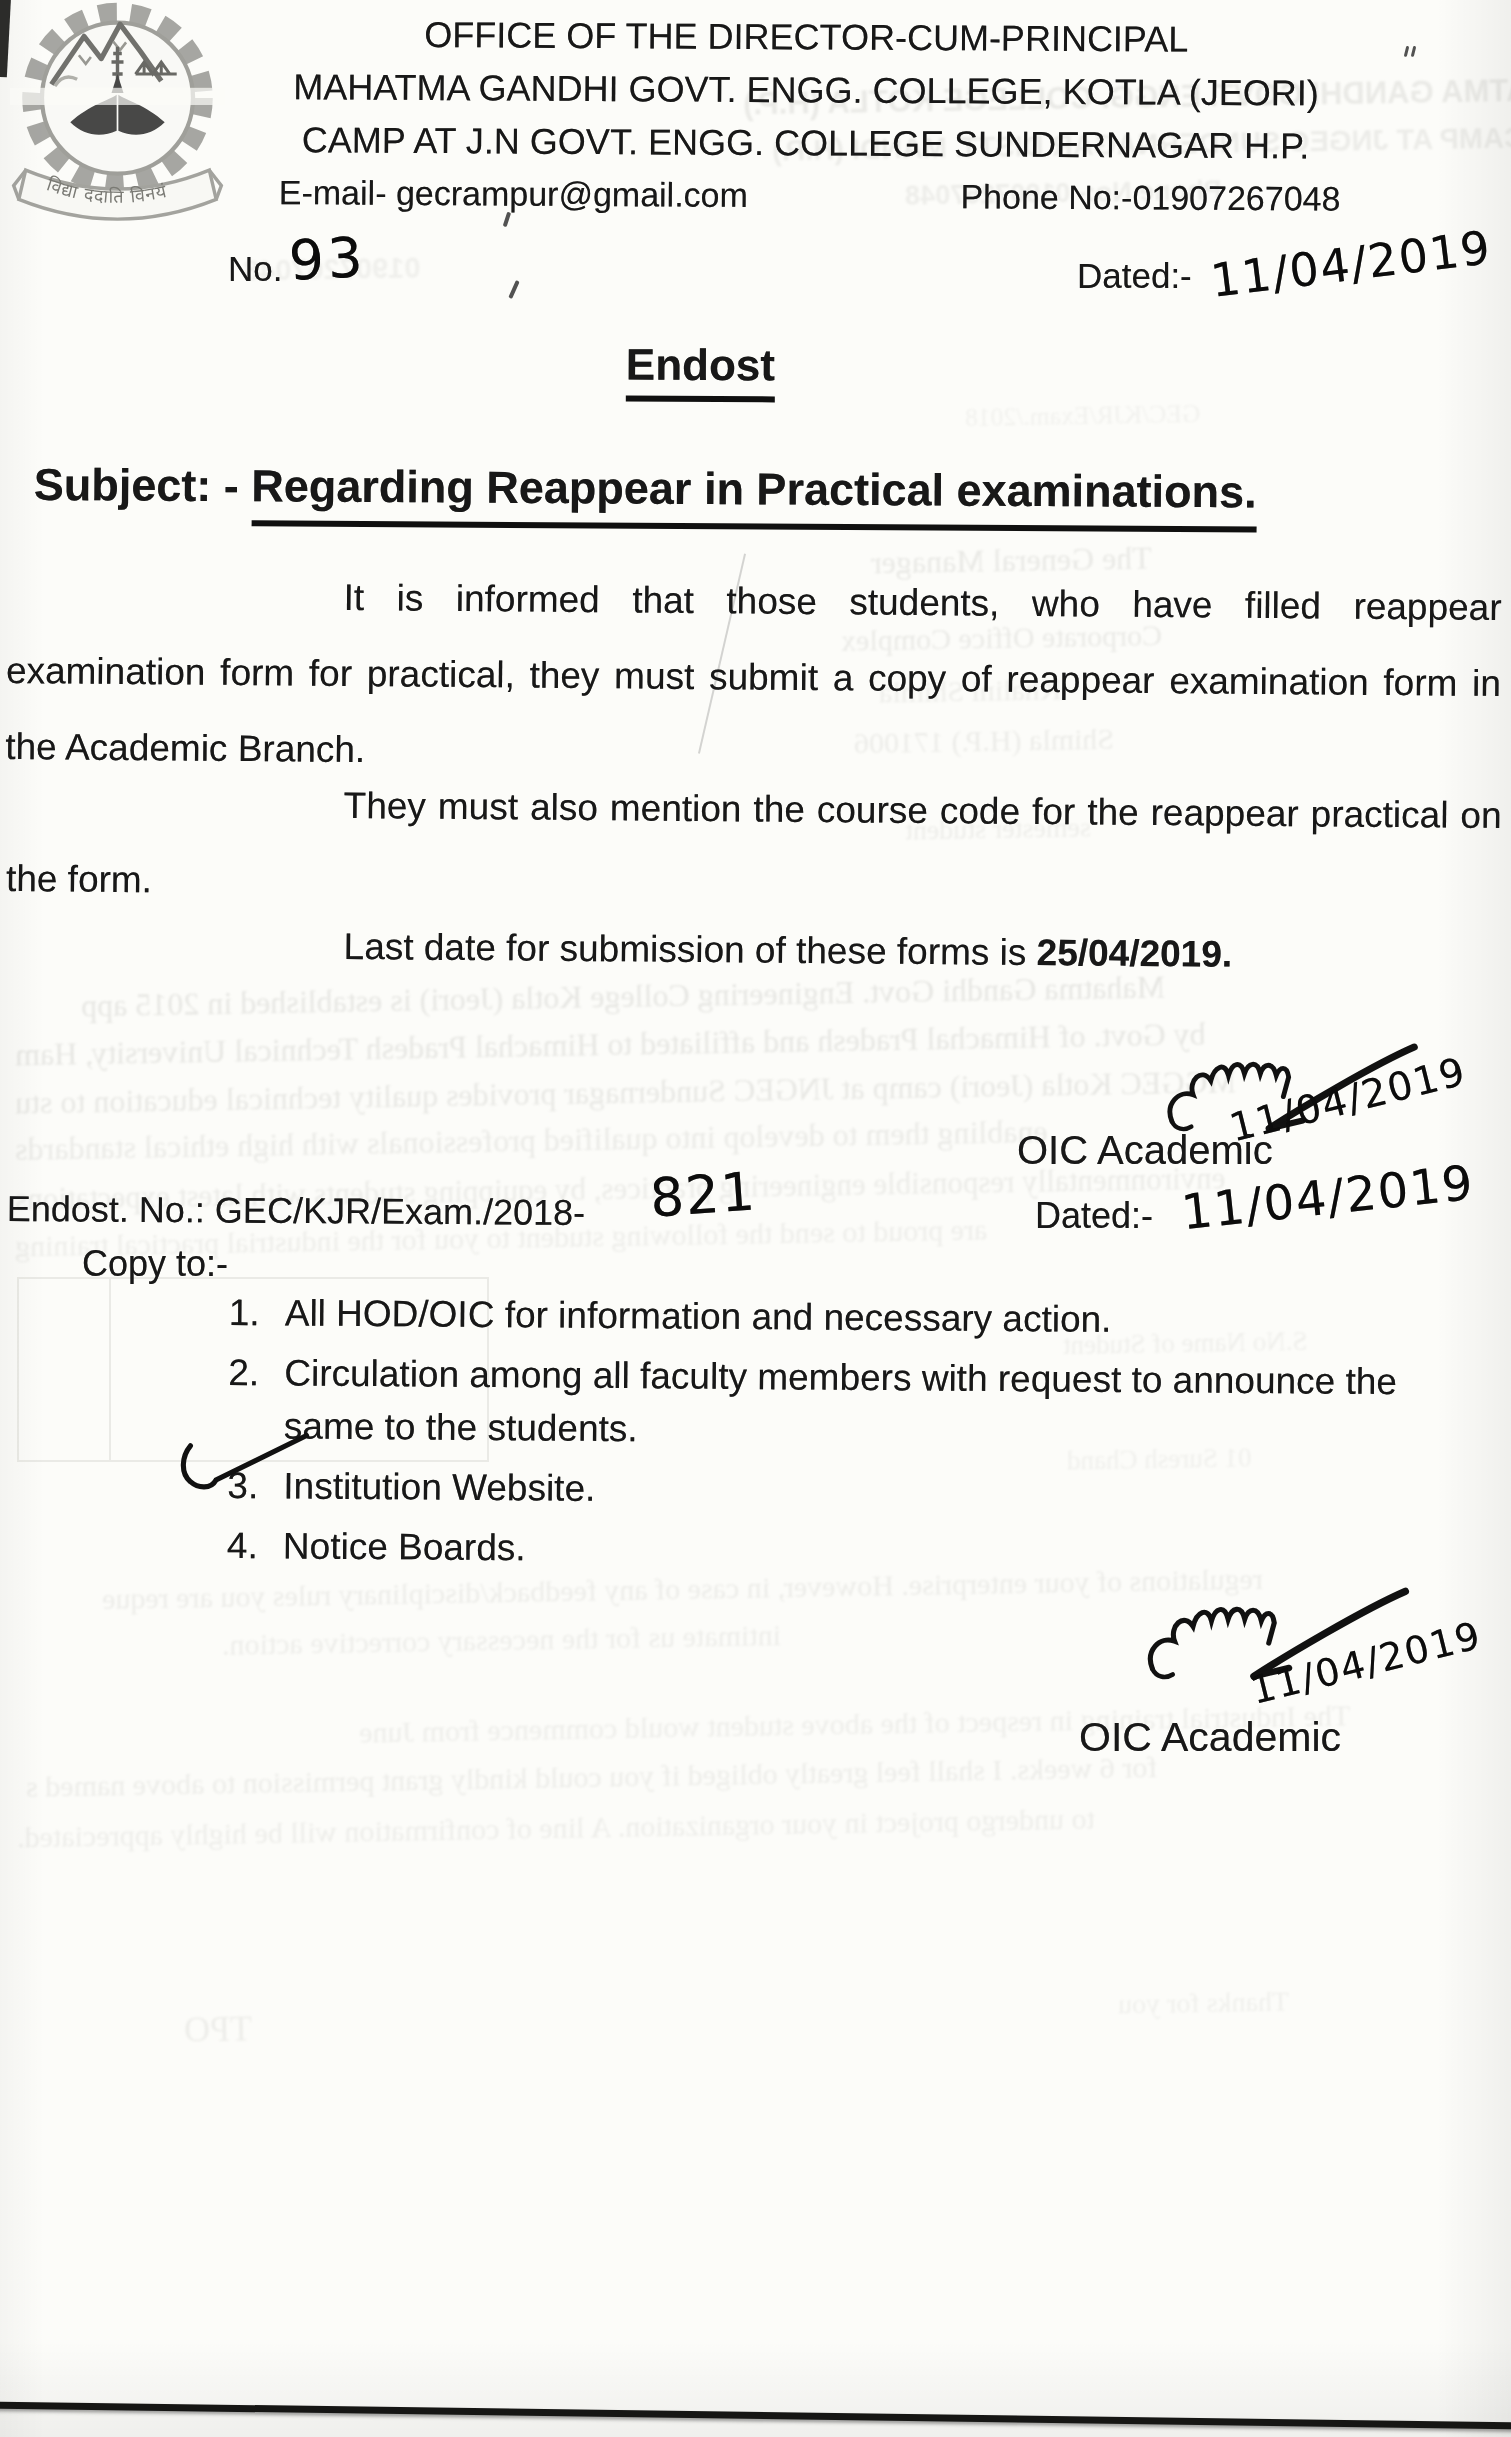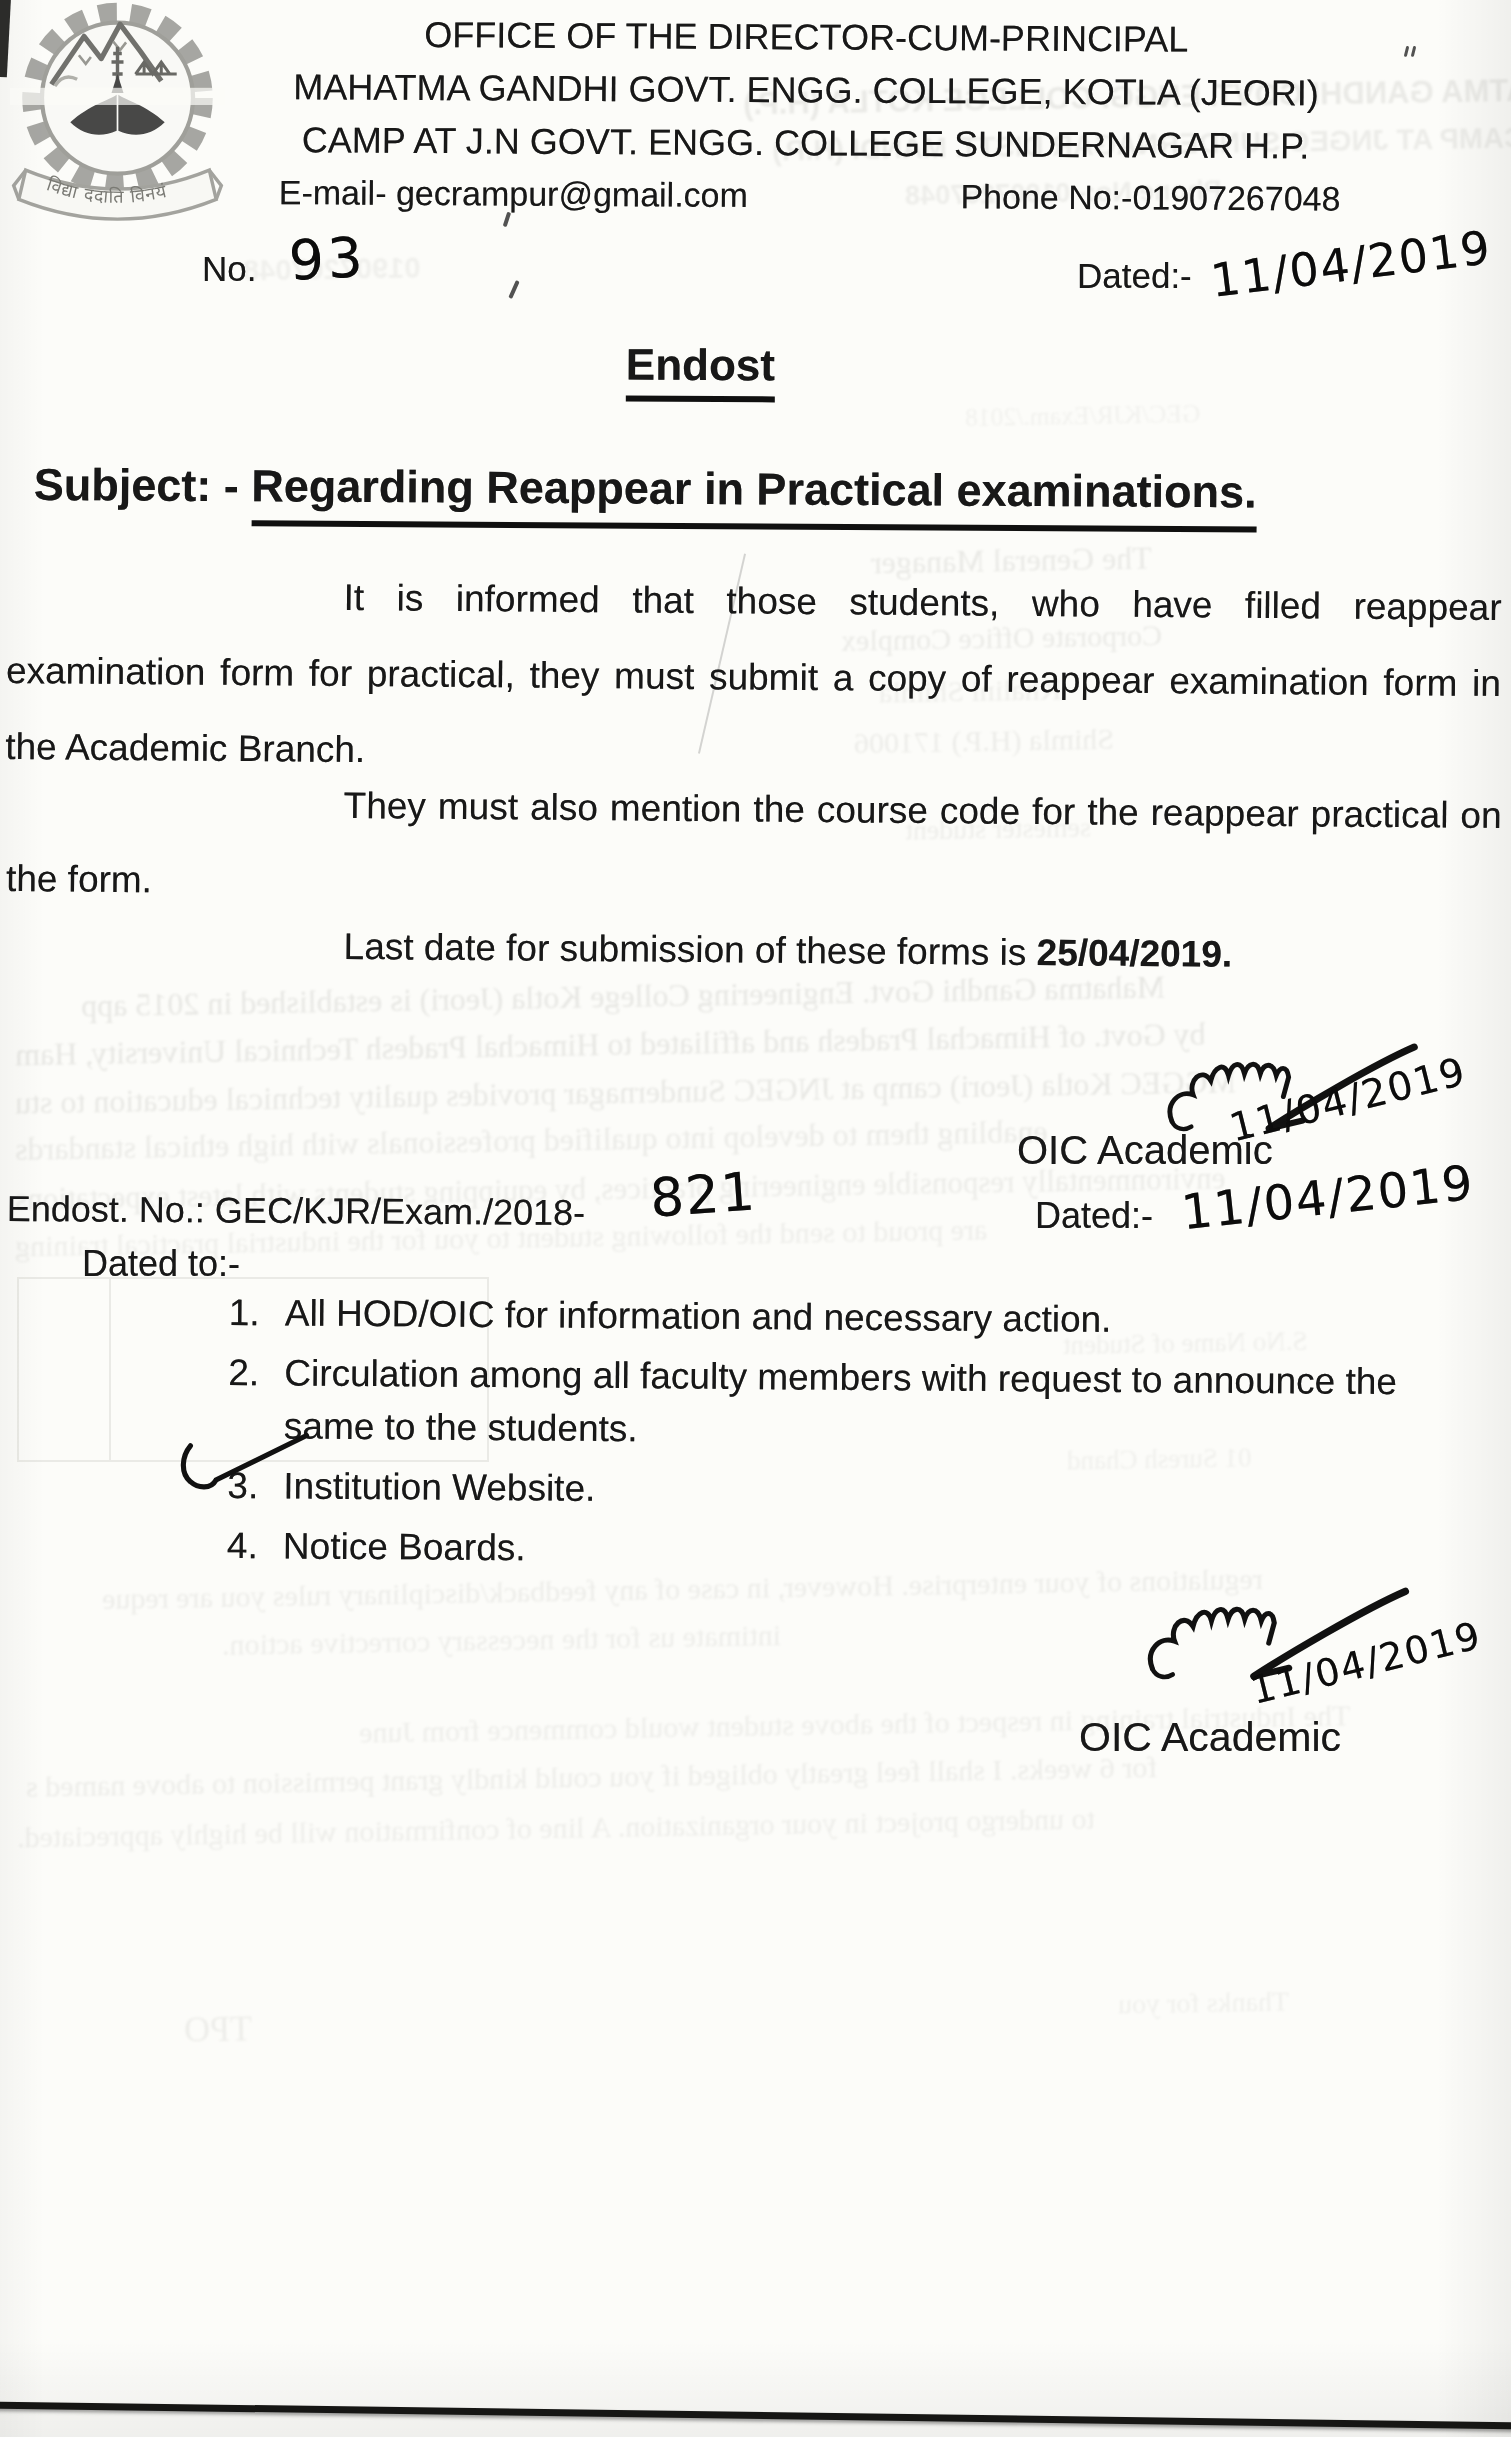--- a/index.html
+++ b/index.html
@@ -91,21 +91,21 @@
   <div class="abs hdr print" style="left:256px;top:6.8px;width:1101px;">
     <div style="font-size:36px">OFFICE OF THE DIRECTOR-CUM-PRINCIPAL</div>
     <div style="font-size:36px">MAHATMA GANDHI GOVT. ENGG. COLLEGE, KOTLA (JEORI)</div>
     <div style="font-size:36px">CAMP AT J.N GOVT. ENGG. COLLEGE SUNDERNAGAR H.P.</div>
     <div style="display:flex;justify-content:space-between;padding:0 15.4px 0 24px;font-size:34px">
       <span>E-mail- gecrampur@gmail.com</span>
       <span>Phone No:-01907267048</span>
     </div>
   </div>
 
-  <span class="abs print" style="left:202px;top:249px;font-size:35px">No.</span>
+  <span class="abs print" style="left:228px;top:249px;font-size:35px">No.</span>
   <span class="abs hw" style="left:289px;top:227px;font-size:55px;transform:rotate(-3deg);letter-spacing:3.4px">93</span>
   <span class="abs print" style="left:1077px;top:256px;font-size:35px">Dated:-</span>
   <span class="abs hw" style="left:1210px;top:237px;font-size:46px;transform:rotate(-7deg);letter-spacing:1.7px">11/04/2019</span>
 
   <div class="abs print" style="left:-111px;right:0;top:340px;text-align:center;font-size:44px;font-weight:bold;transform:rotate(0.3deg)">
     <span class="ul">Endost</span>
   </div>
 
   <div class="abs print nowrap" style="left:34px;top:459px;font-size:45px;font-weight:bold;transform:rotate(0.35deg);transform-origin:left top">
     <span>Subject: -</span>
@@ -124,21 +124,21 @@
     <path d="M118,100 C152,78 236,28 282,8" stroke="#111" stroke-width="8" fill="none" stroke-linecap="round"></path>
     <path d="M118,100 L156,91" stroke="#111" stroke-width="7" fill="none" stroke-linecap="round"></path>
   </svg>
   <span class="abs hw" style="left:1227px;top:1077px;font-size:39px;transform:rotate(-14deg);letter-spacing:1.7px">11/04/2019</span>
   <span class="abs print nowrap" style="left:1017px;top:1128px;font-size:40px">OIC Academic</span>
 
   <span class="abs print nowrap" style="left:6.8px;top:1188px;font-size:36px;transform:rotate(0.4deg);transform-origin:left top">Endost. No.: GEC/KJR/Exam./2018-</span>
   <span class="abs hw" style="left:650px;top:1164px;font-size:53px;transform:rotate(-4deg);letter-spacing:1.7px">821</span>
   <span class="abs print" style="left:1035px;top:1195px;font-size:36px">Dated:-</span>
   <span class="abs hw" style="left:1181px;top:1169px;font-size:48px;transform:rotate(-6deg);letter-spacing:1.7px">11/04/2019</span>
-  <span class="abs print" style="left:82px;top:1243px;font-size:36px">Dated to:-</span>
+  <span class="abs print" style="left:82px;top:1243px;font-size:36px">Copy to:-</span>
 
   <div class="abs print" style="left:229px;top:1287px;width:1259px;transform:rotate(0.45deg);transform-origin:left top">
     <div class="copy-item">
       <span class="copy-num">1.</span>
       <span style="flex:1">All HOD/OIC for information and necessary action.</span>
     </div>
     <div class="copy-item">
       <span class="copy-num">2.</span>
       <span style="flex:1;max-width:1195px">Circulation among all faculty members with request to announce the same to the students.</span>
     </div>

